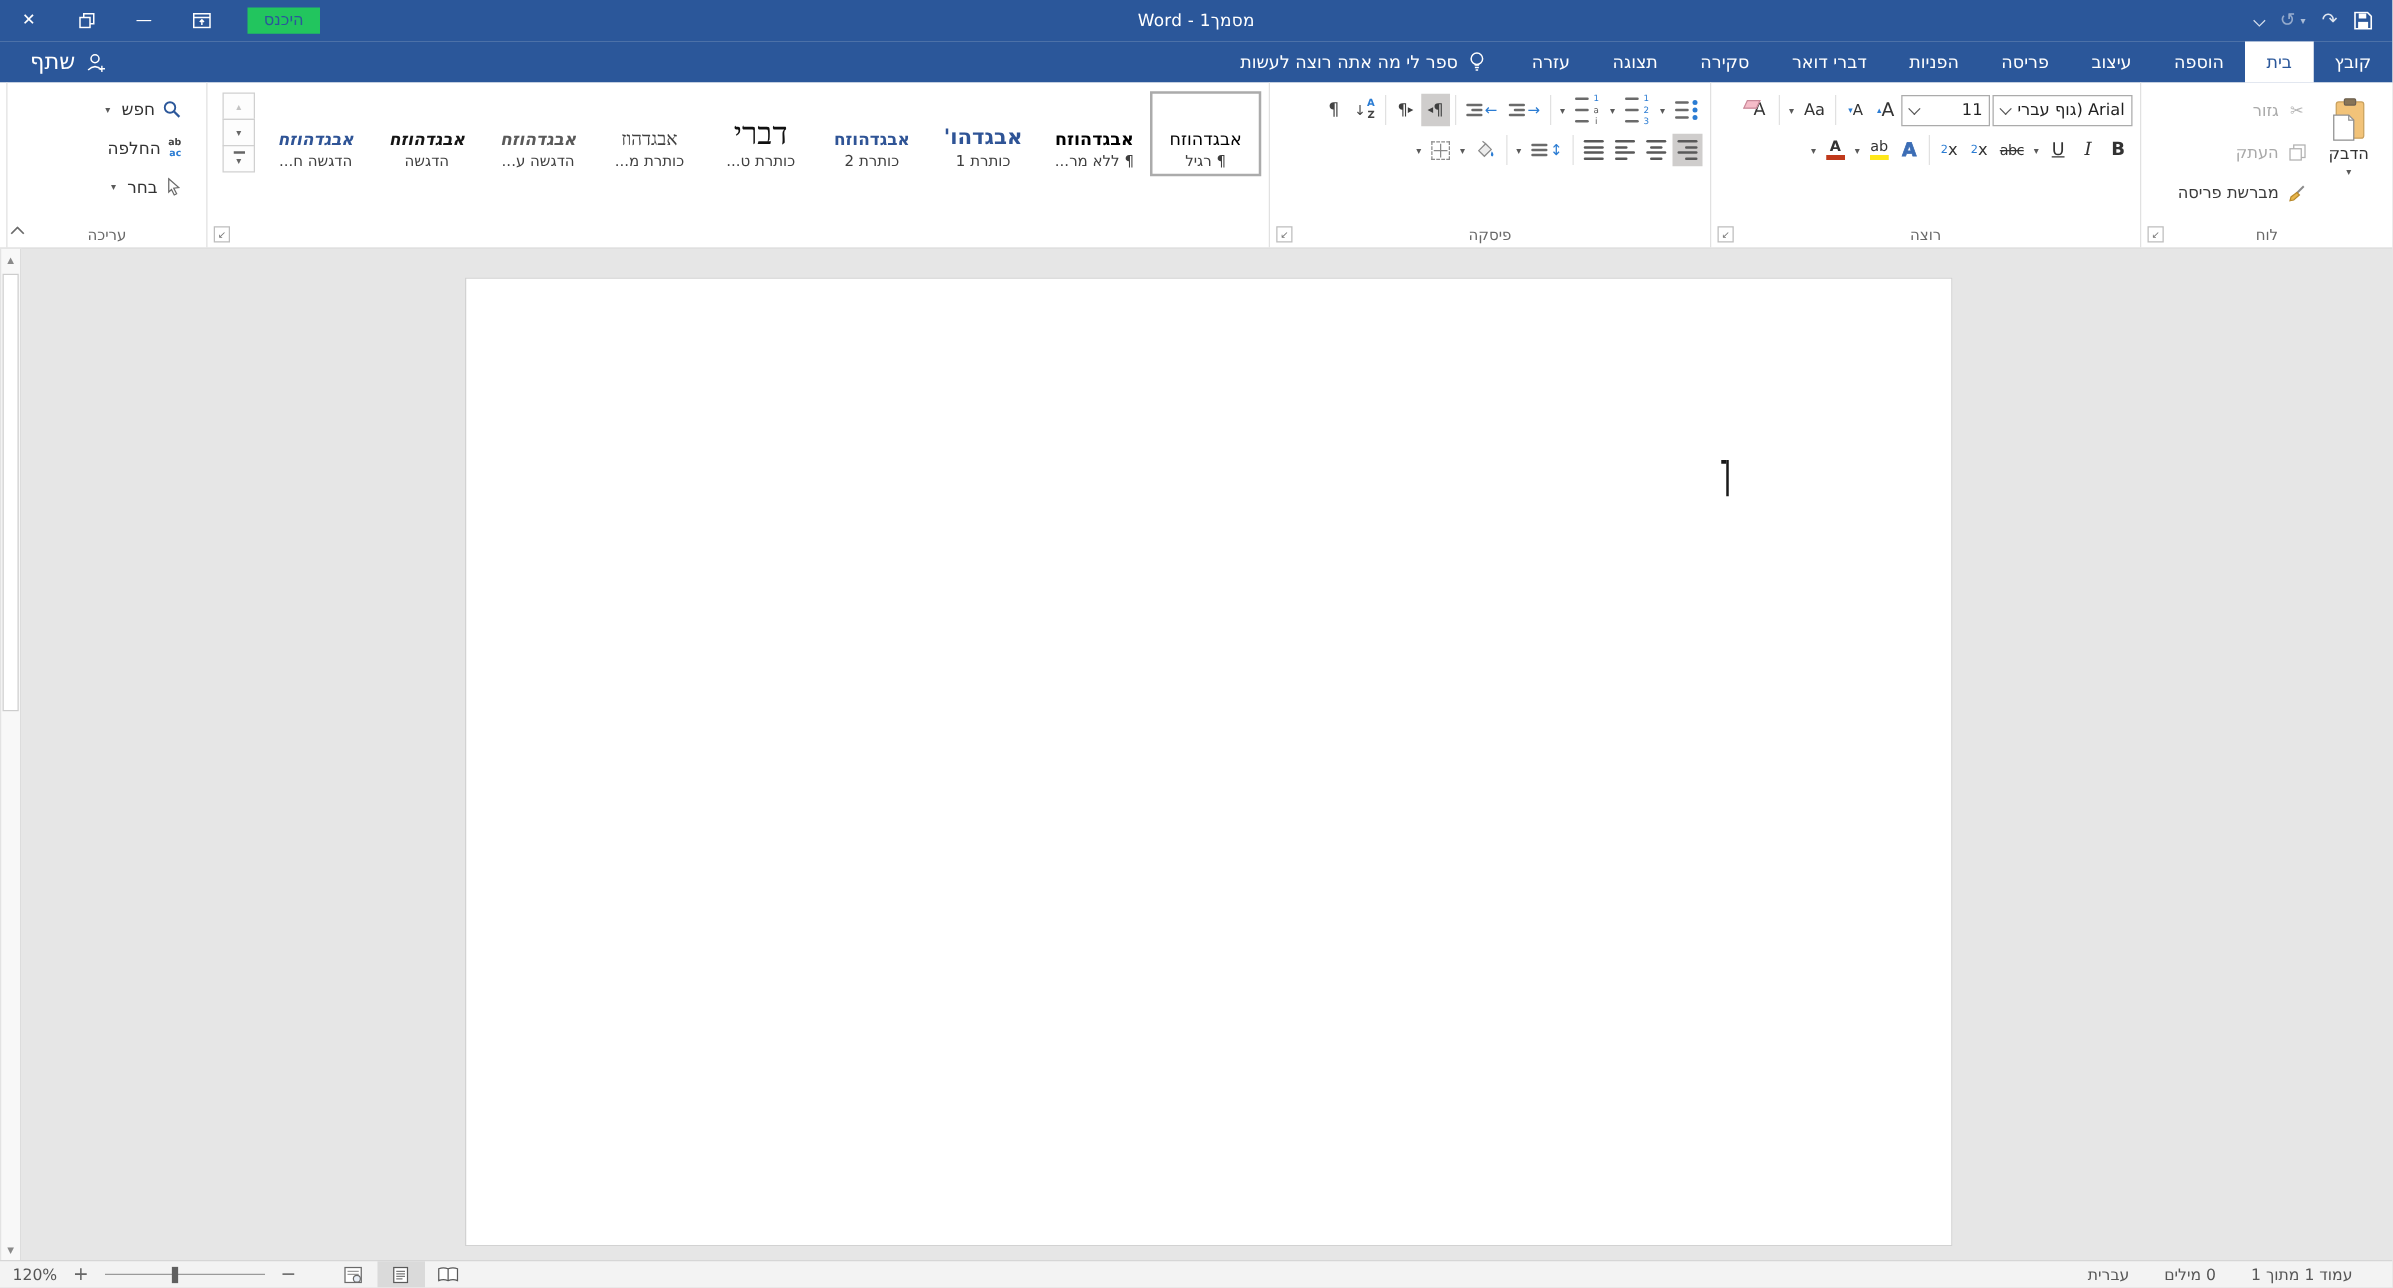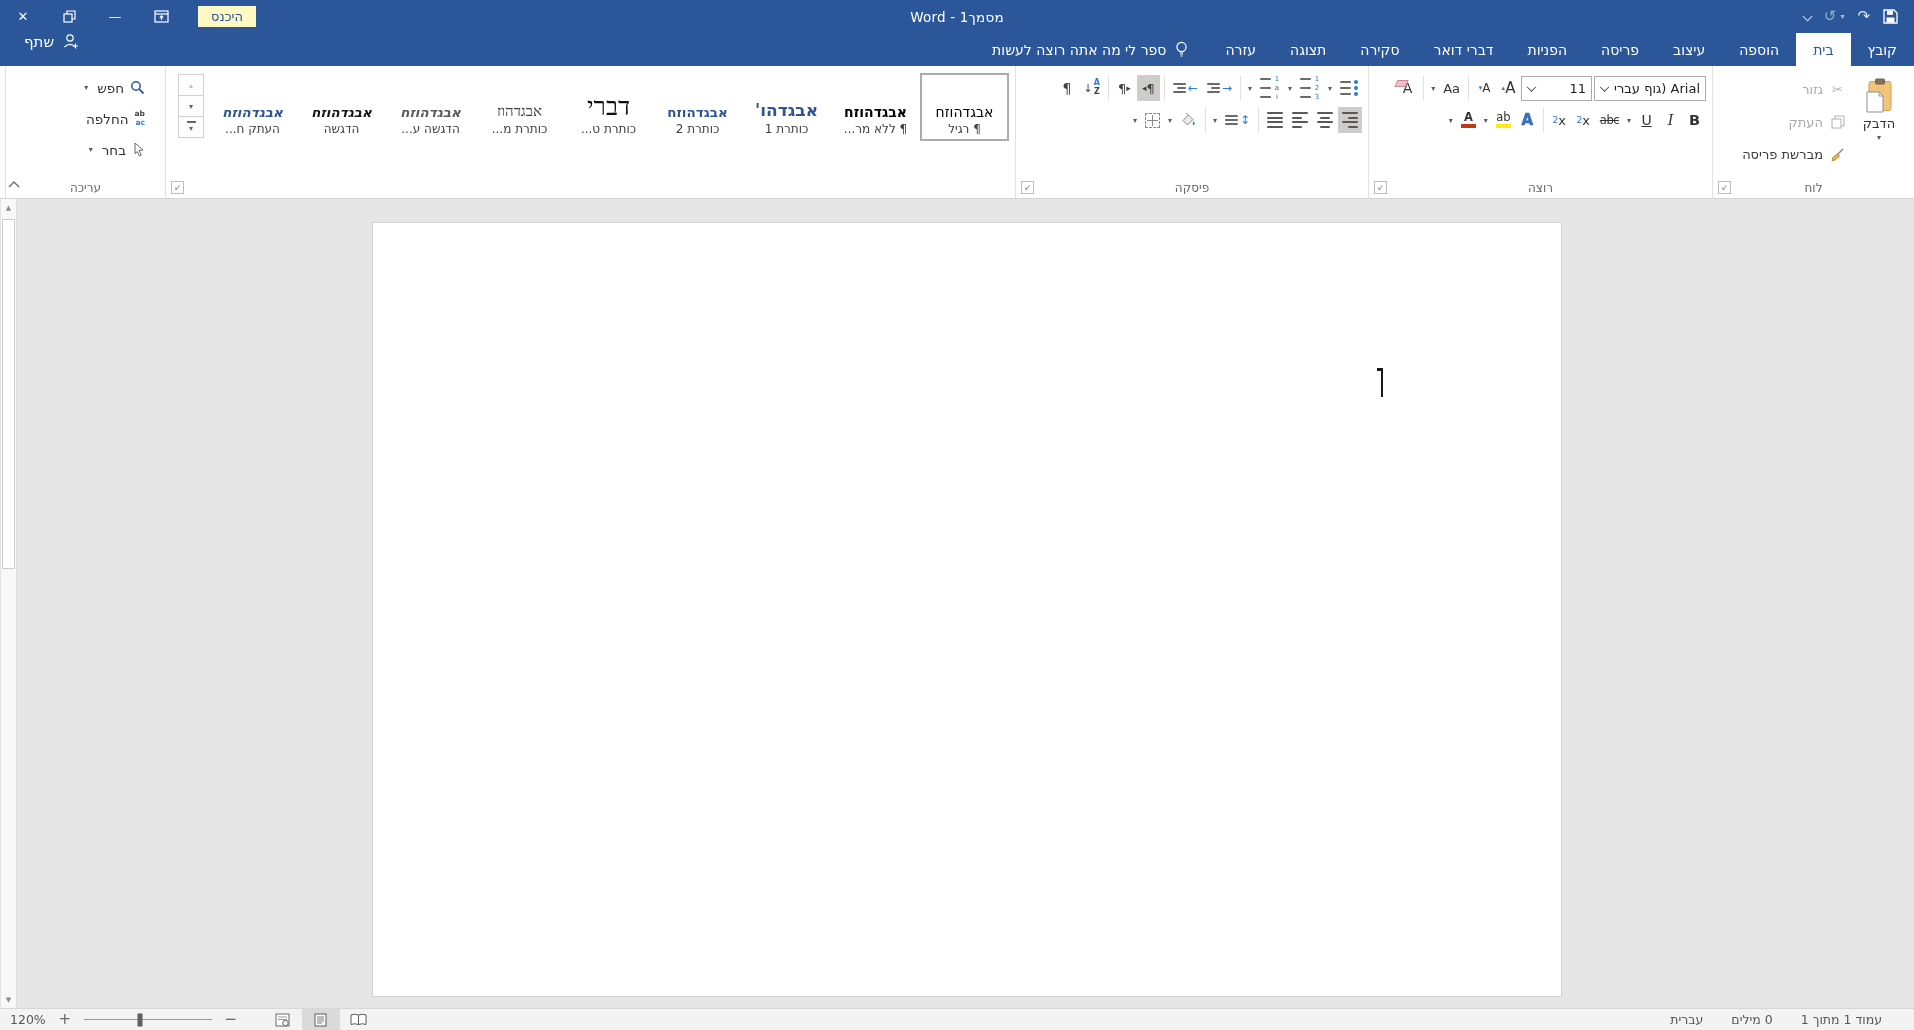--- a/index.html
+++ b/index.html
@@ -2,35 +2,35 @@
 <html lang="he"><head>
 <meta charset="utf-8">
 <style>
   *{box-sizing:border-box;margin:0;padding:0}
   html,body{width:1914px;height:1030px;overflow:hidden}
   body{font-family:"DejaVu Sans","Liberation Sans",sans-serif;background:#e6e6e6;-webkit-font-smoothing:antialiased}
 
   
   .titlebar{height:33px;background:#2b579a;color:#fff;display:flex;align-items:center;position:relative;direction:ltr}
   .winbtn{width:46px;height:33px;display:flex;align-items:center;justify-content:center;color:#fff;font-size:13px;cursor:default}
-  .signin{background:#fef9c3;color:#2b579a;font-size:13px;padding:2px 13px;margin-left:14px;height:21px;display:flex;align-items:center}
+  .signin{background:#22c55e;color:#2b579a;font-size:13px;padding:2px 13px;margin-left:14px;height:21px;display:flex;align-items:center}
   .tb-title{position:absolute;left:50%;transform:translateX(-50%);font-size:13.5px;direction:rtl;color:#fff;letter-spacing:.2px}
   .qat{margin-left:auto;display:flex;align-items:center;gap:13px;padding-right:16px}
   .qat .g{font-size:15px;color:rgba(255,255,255,.85);line-height:1}
   .qat .dim{color:rgba(255,255,255,.5)}
   .qat .tinycaret{font-size:8px;color:rgba(255,255,255,.6);margin-left:-9px}
   .chev{width:7px;height:7px;border-left:1.5px solid rgba(255,255,255,.8);border-bottom:1.5px solid rgba(255,255,255,.8);transform:rotate(-45deg);display:inline-block}
 
   
   .tabrow{height:33px;background:#2b579a;display:flex;justify-content:space-between;direction:rtl;color:#fff}
   .tabs{display:flex;height:33px;align-items:stretch}
   .tab{padding:0 17px;font-size:14px;display:flex;align-items:center;color:#fff}
   .tab.active{background:#fff;color:#2b579a}
   .tellme{display:flex;align-items:center;gap:9px;padding:0 20px;font-size:14px}
-  .share{display:flex;align-items:flex-start;gap:7px;padding:0 24px;font-size:15px}
+  .share{display:flex;align-items:center;gap:7px;padding:0 24px;font-size:18px}
 
   
   .ribbon{height:133px;background:#fff;border-bottom:1px solid #d4d4d4;display:flex;direction:rtl;position:relative}
   .rgroup{position:relative;border-left:1px solid #e1e1e1;padding:6px 6px 22px;display:flex;flex-direction:column}
   .rgroup.no-sep{border-left:none}
   .glabel{position:absolute;bottom:3px;left:18px;right:18px;text-align:center;font-size:12px;color:#696969;white-space:nowrap}
   .launcher{position:absolute;bottom:4px;left:5px;width:13px;height:13px;border:1px solid #bdbdbd;color:#7a7a7a;font-size:8px;display:flex;align-items:center;justify-content:center;line-height:1}
   .rrow{display:flex;align-items:center;height:32px;gap:1px}
   .btn{min-width:23px;height:26px;display:flex;align-items:center;justify-content:center;padding:0 3px;color:#333;font-size:14px;border:1px solid transparent}
   .btn.on{background:#cfcdcc}
@@ -533,21 +533,21 @@
       <div class="scell">
         <span class="ssample s-sube">אבגדהוזח</span>
         <span class="sname">הדגשה ע...</span>
       </div>
       <div class="scell">
         <span class="ssample s-emph">אבגדהוזח</span>
         <span class="sname">הדגשה</span>
       </div>
       <div class="scell">
         <span class="ssample s-iemph">אבגדהוזח</span>
-        <span class="sname">העתק ח...</span>
+        <span class="sname">הדגשה ח...</span>
       </div>
       <div class="galscroll">
         <div class="gsbtn dis">
             <span>▴</span>
           </div>
         <div class="gsbtn">
             <span>▾</span>
           </div>
         <div class="gsbtn">
             <span class="morebar"></span>

